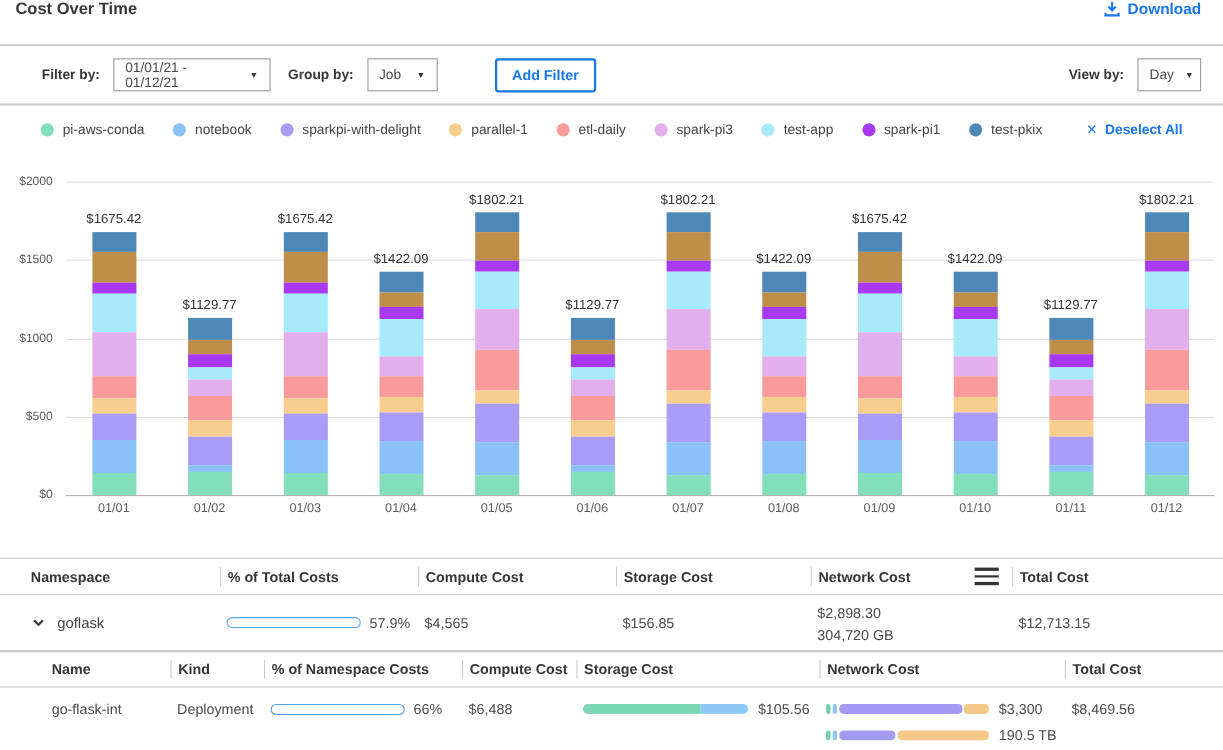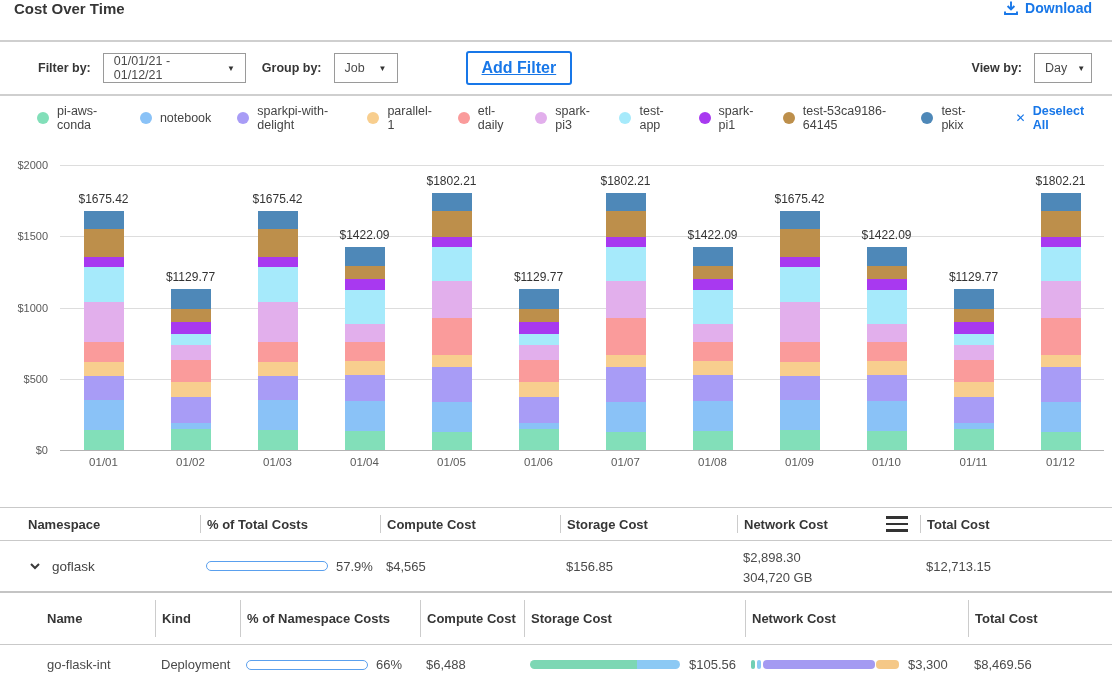--- a/index.html
+++ b/index.html
@@ -19,22 +19,22 @@
   .fbar { height:54px; display:flex; align-items:center; padding:0 20px 0 38px;
     border-bottom:2px solid #cfcfcf; }
   .flabel { font-size:12.5px; font-weight:bold; color:#363636; margin-right:12px; }
   .dropdown { display:flex; align-items:center; justify-content:space-between;
     border:1px solid #9a9a9a; background:#fff; height:30px; padding:0 10px;
     font-size:12.5px; color:#4a4a4a; cursor:pointer; gap:10px; }
   .dd-date { width:143px; }
   .dd-job { width:64px; margin-right:26px; }
   .dd-day { width:58px; }
   .caret { font-size:8px; color:#333; }
-  .add-filter { margin-left:42px; border:2px solid #1877e8; color:#1877e8; background:#fff;
-    font-size:16px; font-weight:bold; padding:6px 14px; border-radius:3px; cursor:pointer;text-decoration:underline; }
+  .add-filter { margin-left:26px; border:2px solid #1877e8; color:#1877e8; background:#fff;
+    font-size:13px; font-weight:bold; padding:6px 14px; border-radius:3px; cursor:pointer; }
   .spacer { flex:1; }
 
   
   .legend { height:44px; display:flex; align-items:center; padding:0 20px 0 37px; gap:26px; }
   .leg-item { display:flex; align-items:center; gap:8px; font-size:12.5px; color:#444; cursor:pointer; }
   .leg-dot { width:12px; height:12px; border-radius:50%; flex:none; }
   .deselect { display:flex; align-items:center; gap:7px; color:#1877e8; font-size:12.5px;
     font-weight:bold; cursor:pointer; margin-left:14px; }
   .x-icon { font-size:12px; font-weight:bold; }
 
@@ -73,21 +73,21 @@
   .td { padding-left:6px; display:flex; align-items:center; }
   .td:first-child { padding-left:28px; }
   .ns-cell { gap:10px; cursor:pointer; color:#444; font-size:13.5px; }
   .pct-cell { gap:8px; }
   .pill { width:122px; height:10px; border:1.5px solid #5aa0ee; border-radius:6px;
     overflow:hidden; background:#fff; flex:none; }
   .pill-fill { height:100%; background:#1877e8; border-radius:5px 0 0 5px; }
   .two-line { display:block; line-height:1.55; padding-top:4px; }
 
   .nest { border-top:2px solid #c4c4c4; }
-  .nest .tbl-head { height:52px; border-top:none; }
+  .nest .tbl-head { height:32px; border-top:none; }
   .nest-row { min-height:55px; align-items:start; padding-top:12px; }
   .nest-row .td:first-child { padding-left:47px; }
   .minibar { height:9px; border-radius:5px; overflow:hidden; display:flex; flex:none; }
   .minibar.gapped { gap:1.5px; border-radius:0; overflow:visible; }
   .minibar.gapped .mseg { border-radius:4px; }
   .mseg { height:100%; }
   .net-stack { display:flex; flex-direction:column; gap:9px; }
   .net-line { display:flex; align-items:center; gap:9px; }
   .val { white-space:nowrap; }
 </style>
@@ -154,24 +154,20 @@
           <span class="leg-dot" style="background: rgb(226, 175, 236);"></span>
           <span>spark-pi3</span>
         </div>
         <div class="leg-item">
           <span class="leg-dot" style="background: rgb(166, 234, 251);"></span>
           <span>test-app</span>
         </div>
         <div class="leg-item">
           <span class="leg-dot" style="background: rgb(168, 57, 240);"></span>
           <span>spark-pi1</span>
-        </div>
-        <div class="leg-item">
-          <span class="leg-dot" style="background: rgb(189, 143, 75);"></span>
-          <span>test-53ca9186-64145</span>
         </div>
         <div class="leg-item">
           <span class="leg-dot" style="background: rgb(78, 136, 184);"></span>
           <span>test-pkix</span>
         </div>
       </div>
     <div class="deselect">
       <span class="x-icon">✕</span>
       <span>Deselect All</span>
     </div>

